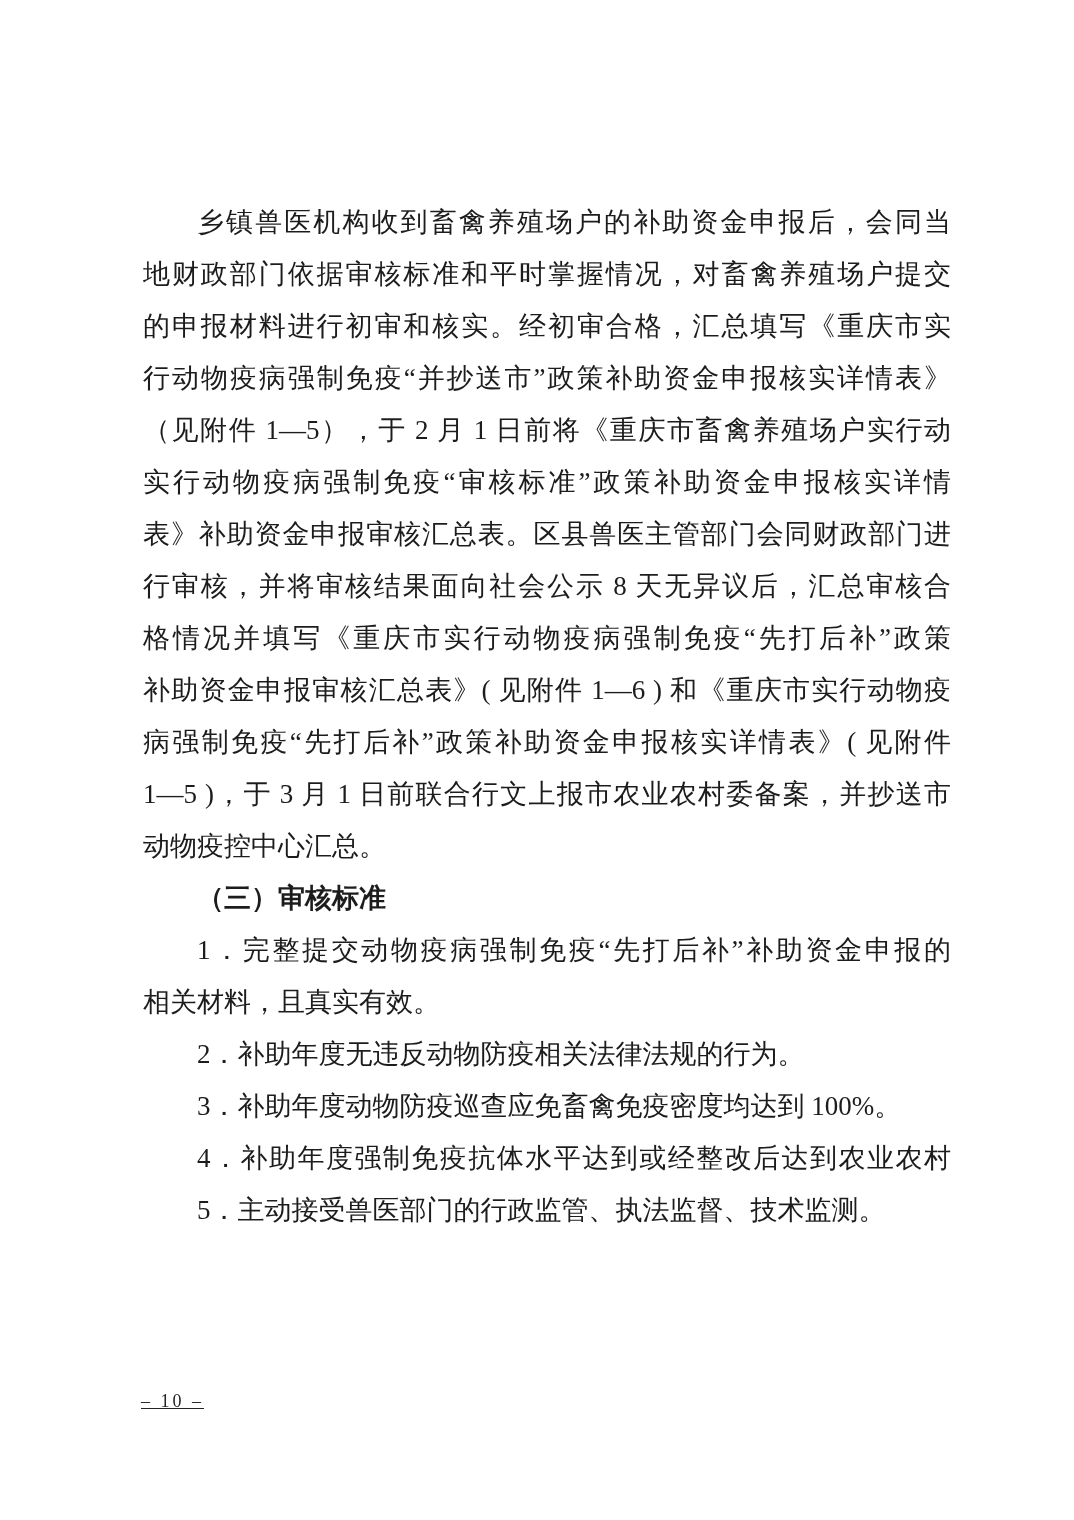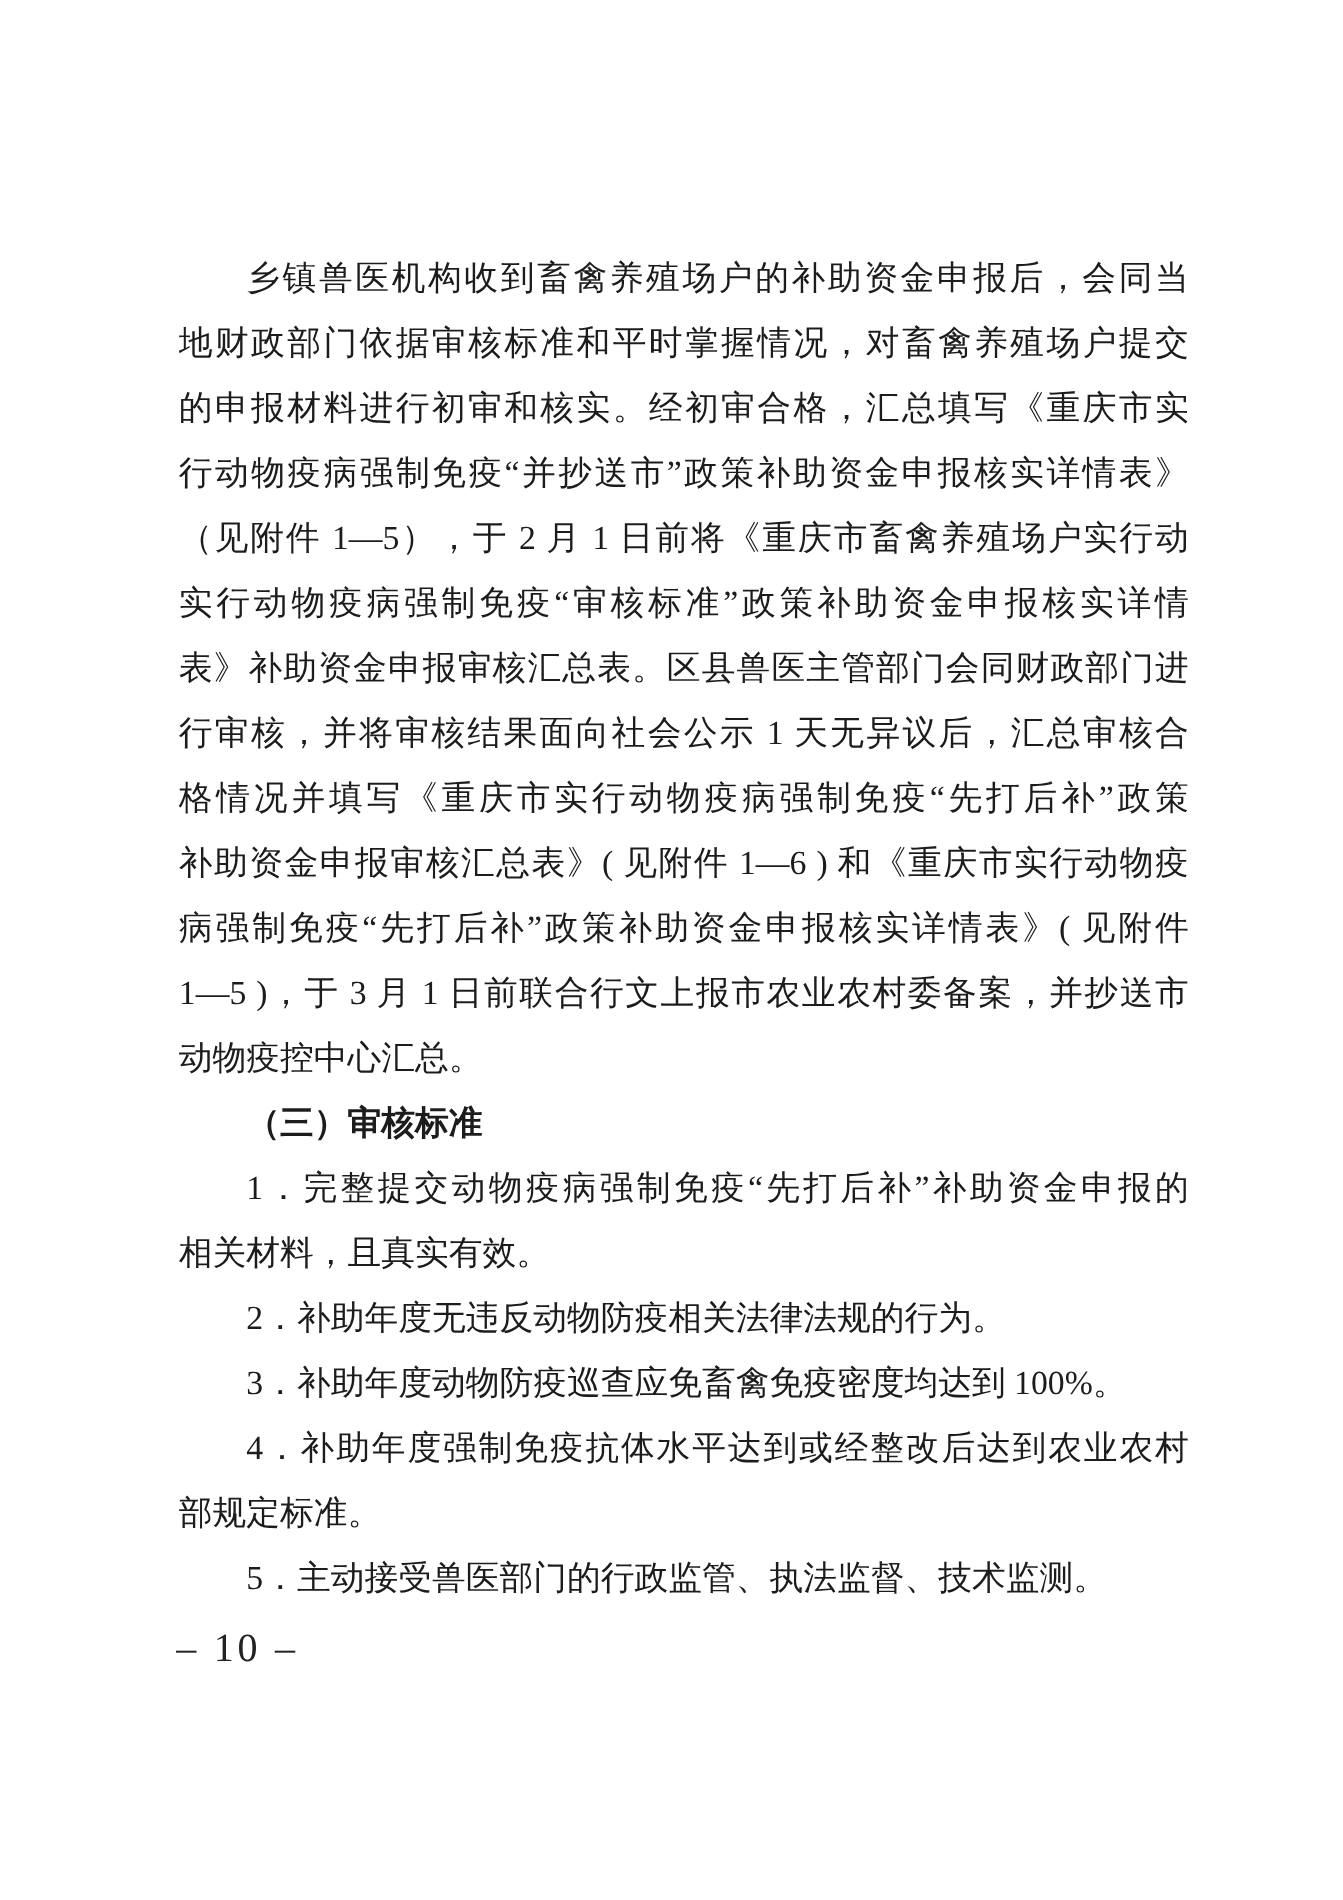--- a/index.html
+++ b/index.html
@@ -37,49 +37,49 @@
   }
   .line.indent {
     text-indent: 2em;
   }
   .line.bold {
     font-weight: bold;
   }
   .page-number {
     position: absolute;
     left: 141px;
-    top: 1300px;
+    top: 1383px;
     height: 36px;
     line-height: 36px;
-    font-size: 32px;
+    font-size: 18px;
     letter-spacing: 3px;
     color: #222222;
+    text-decoration: underline;
   }
 </style>
 </head>
 <body>
 
 <div class="page">
   <div class="content">
       <div class="line justify indent">乡镇兽医机构收到畜禽养殖场户的补助资金申报后，会同当</div>
       <div class="line justify">地财政部门依据审核标准和平时掌握情况，对畜禽养殖场户提交</div>
       <div class="line justify">的申报材料进行初审和核实。经初审合格，汇总填写《重庆市实</div>
       <div class="line justify">行动物疫病强制免疫“并抄送市”政策补助资金申报核实详情表》</div>
       <div class="line justify">（见附件 1—5），于 2 月 1 日前将《重庆市畜禽养殖场户实行动</div>
       <div class="line justify">实行动物疫病强制免疫“审核标准”政策补助资金申报核实详情</div>
       <div class="line justify">表》补助资金申报审核汇总表。区县兽医主管部门会同财政部门进</div>
-      <div class="line justify">行审核，并将审核结果面向社会公示 1 天无异议后，汇总审核合</div>
+      <div class="line justify">行审核，并将审核结果面向社会公示 8 天无异议后，汇总审核合</div>
       <div class="line justify">格情况并填写《重庆市实行动物疫病强制免疫“先打后补”政策</div>
       <div class="line justify">补助资金申报审核汇总表》( 见附件 1—6 ) 和《重庆市实行动物疫</div>
       <div class="line justify">病强制免疫“先打后补”政策补助资金申报核实详情表》( 见附件</div>
       <div class="line justify">1—5 )，于 3 月 1 日前联合行文上报市农业农村委备案，并抄送市</div>
       <div class="line">动物疫控中心汇总。</div>
       <div class="line indent bold">（三）审核标准</div>
       <div class="line justify indent">1．完整提交动物疫病强制免疫“先打后补”补助资金申报的</div>
       <div class="line">相关材料，且真实有效。</div>
       <div class="line indent">2．补助年度无违反动物防疫相关法律法规的行为。</div>
       <div class="line indent">3．补助年度动物防疫巡查应免畜禽免疫密度均达到 100%。</div>
       <div class="line justify indent">4．补助年度强制免疫抗体水平达到或经整改后达到农业农村</div>
-      <div class="line">部规定标准。</div>
       <div class="line indent">5．主动接受兽医部门的行政监管、执法监督、技术监测。</div>
     </div>
   <div class="page-number">– 10 –</div>
 </div>
 
 </body></html>

